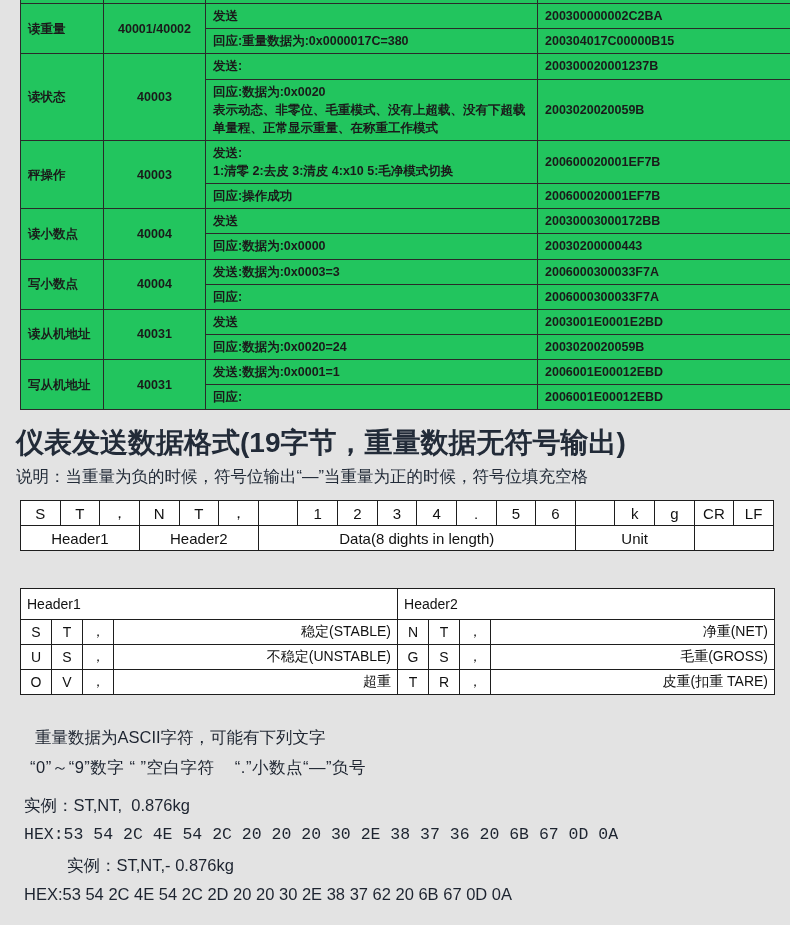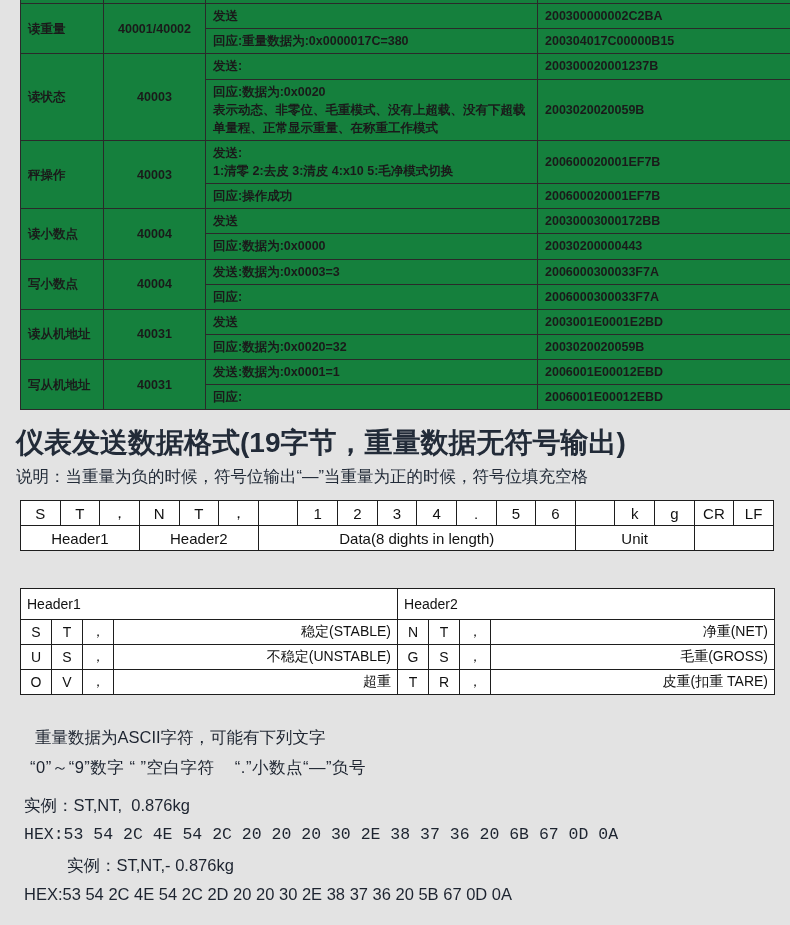--- a/index.html
+++ b/index.html
@@ -28,21 +28,21 @@
     width: 754px;
     background: #ffffff;
     table-layout: fixed;
   }
   table.modbus td, table.modbus th {
     border: 1px solid #2a2a2a;
     padding: 3px 7px;
     font-size: 12.5px;
     line-height: 1.45;
     vertical-align: middle;
-    background: #15803d;
+    background: #22c55e;
     font-weight: bold;
     color: #1a1a1a;
   }
   table.modbus .c-name  { width: 68px;  text-align: left; }
   table.modbus .c-reg   { width: 87px;  text-align: center; }
   table.modbus .c-desc  { width: 317px; text-align: left; }
   table.modbus .c-frame { width: 280px; text-align: left; }
   table.modbus tr.hdr td { text-align: center; }
   .multiline { white-space: pre-line; }
 
@@ -207,21 +207,21 @@
         <td class="c-frame">2006000300033F7A</td>
       </tr>
 
       <tr>
         <td class="c-name" rowspan="2">读从机地址</td>
         <td class="c-reg" rowspan="2">40031</td>
         <td class="c-desc multiline">发送</td>
         <td class="c-frame">2003001E0001E2BD</td>
       </tr>
       <tr>
-        <td class="c-desc multiline">回应:数据为:0x0020=32</td>
+        <td class="c-desc multiline">回应:数据为:0x0020=24</td>
         <td class="c-frame">2003020020059B</td>
       </tr>
 
       <tr>
         <td class="c-name" rowspan="2">写从机地址</td>
         <td class="c-reg" rowspan="2">40031</td>
         <td class="c-desc multiline">发送:数据为:0x0001=1</td>
         <td class="c-frame">2006001E00012EBD</td>
       </tr>
       <tr>
@@ -319,13 +319,13 @@
       </tr>
     </tbody>
   </table>
 </div>
 
 <div class="txt l1">重量数据为ASCII字符，可能有下列文字</div>
 <div class="txt l2">“0”～“9”数字 “ ”空白字符    “.”小数点“—”负号</div>
 <div class="txt l3">实例：ST,NT,  0.876kg</div>
 <div class="txt l4">HEX:53 54 2C 4E 54 2C 20 20 20 30 2E 38 37 36 20 6B 67 0D 0A</div>
 <div class="txt l5">实例：ST,NT,- 0.876kg</div>
-<div class="txt l6">HEX:53 54 2C 4E 54 2C 2D 20 20 30 2E 38 37 36 20 5B 67 0D 0A</div>
+<div class="txt l6">HEX:53 54 2C 4E 54 2C 2D 20 20 30 2E 38 37 62 20 6B 67 0D 0A</div>
 
 </body></html>

